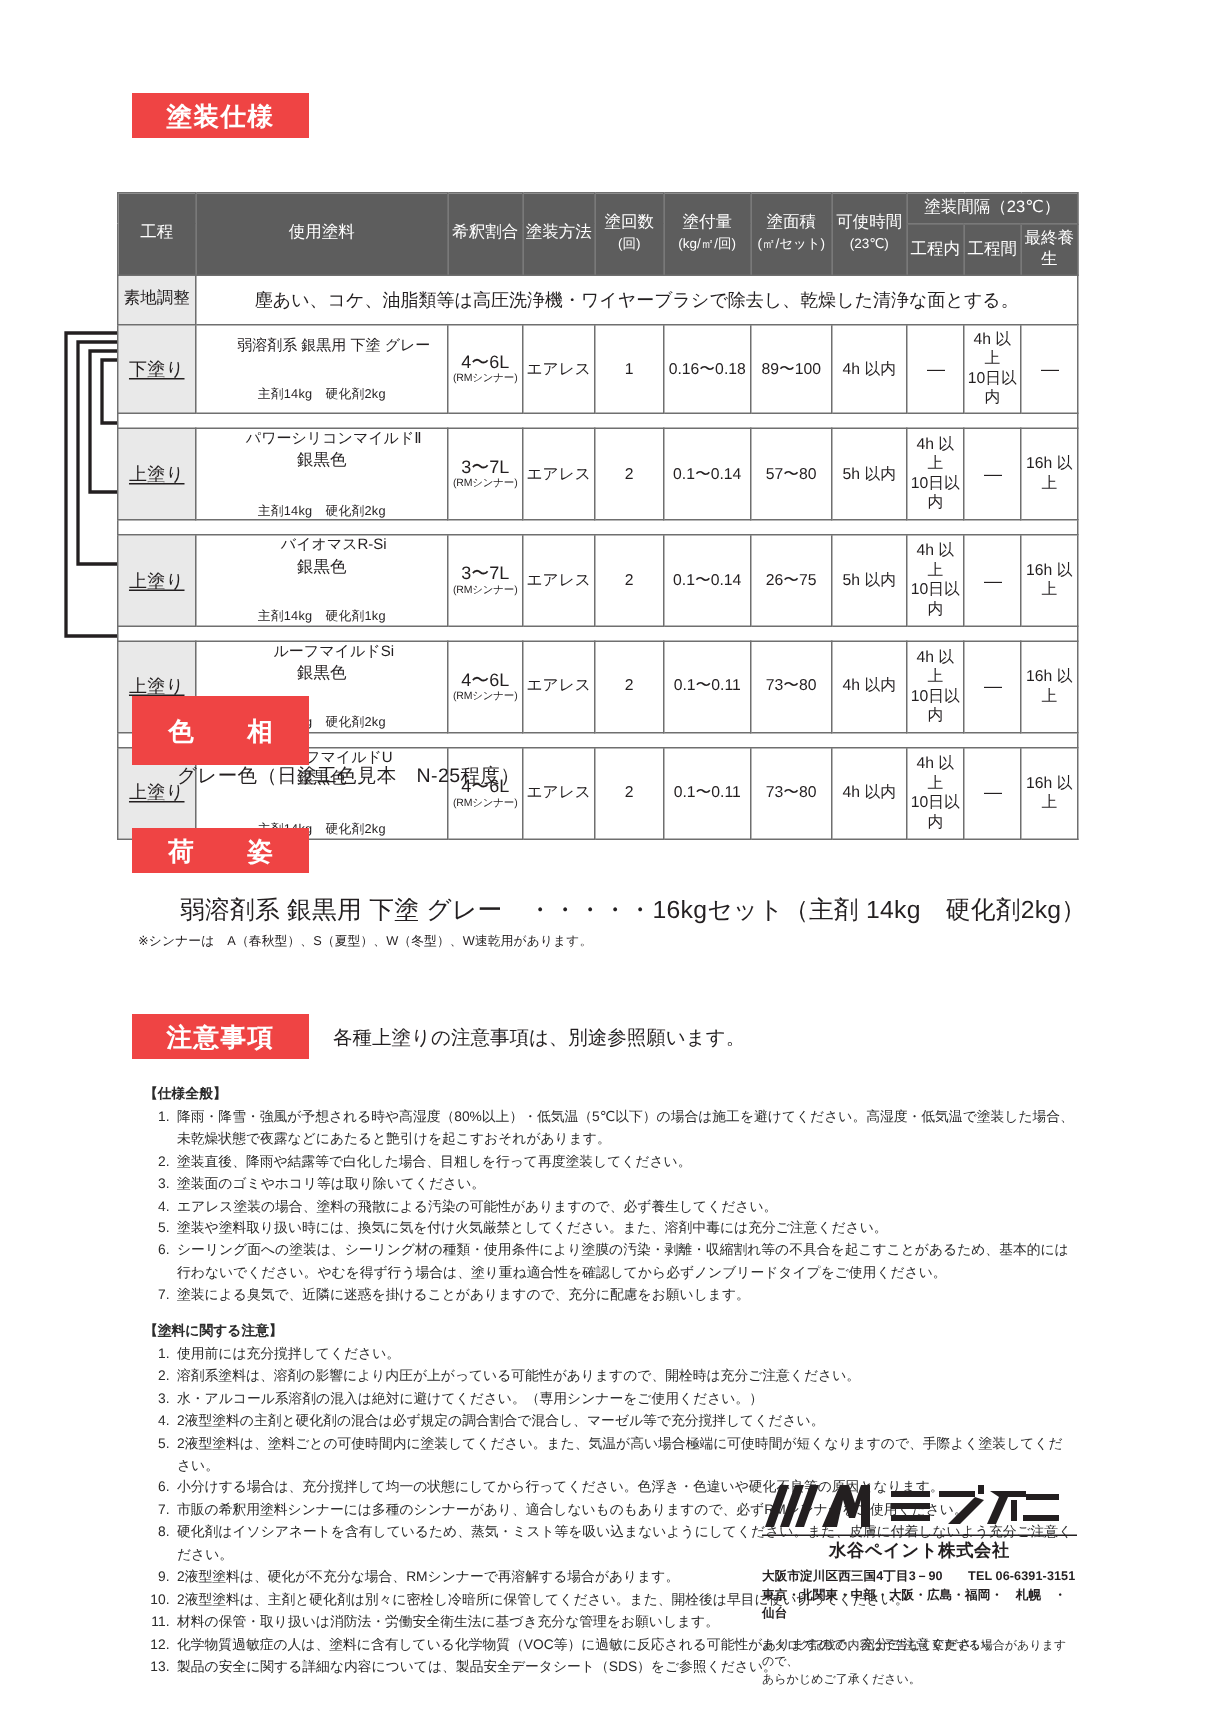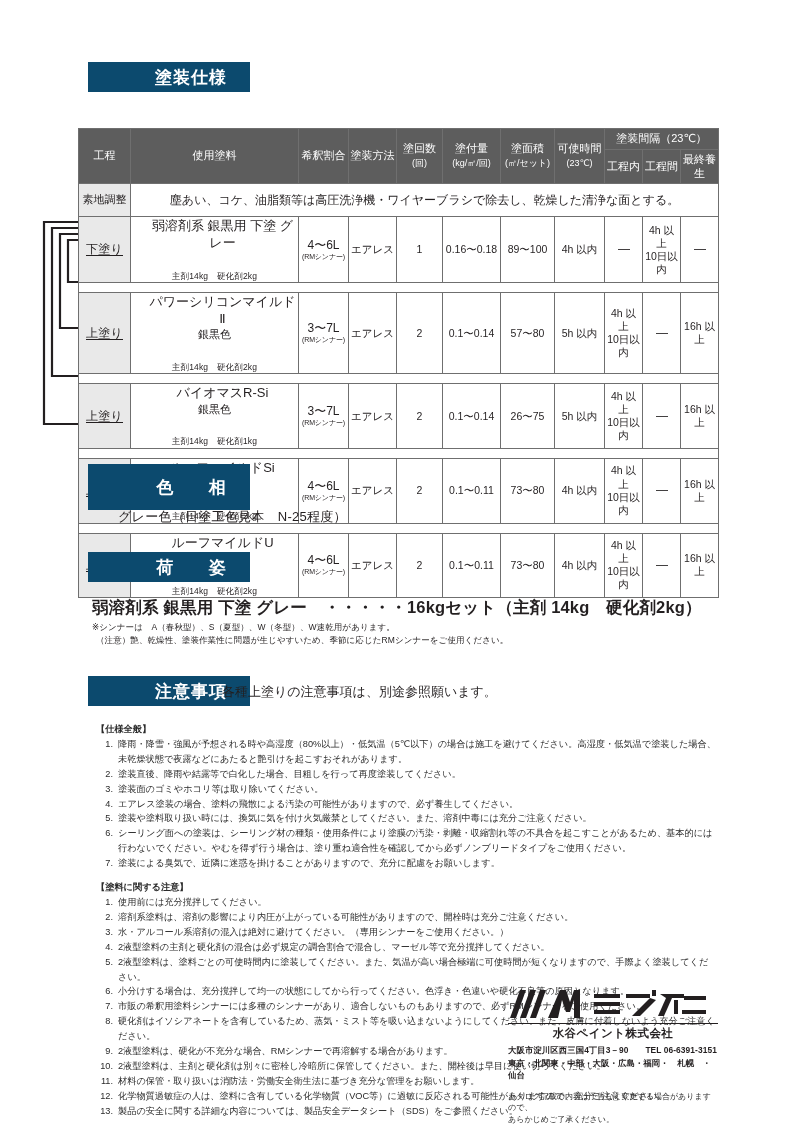--- a/index.html
+++ b/index.html
@@ -16,28 +16,27 @@
     overflow: hidden;
   }
   .page {
     position: absolute;
     inset: 0;
     background: #fff;
   }
 
   
   .sec-head {
-    background: #0c4a6e;
+    background: #ef4444;
     color: #fff;
     font-weight: bold;
     display: flex;
     align-items: center;
     justify-content: center;
     letter-spacing: .06em;
-    padding-left: 44px;
   }
   #head-spec   { position:absolute; left:88px;  top:62px;  width:118px; height:30px; font-size:17px; }
   #head-color  { position:absolute; left:88px;  top:464px; width:118px; height:46px; font-size:17px; letter-spacing:.55em; text-indent:.55em;}
   #head-pack   { position:absolute; left:88px;  top:552px; width:118px; height:30px; font-size:17px; letter-spacing:.55em; text-indent:.55em;}
   #head-note   { position:absolute; left:88px;  top:676px; width:118px; height:30px; font-size:17px; }
 
   
   .spec-wrap { position:absolute; left:78px; top:128px; width:640px; }
   table.spec {
     border-collapse: collapse;
@@ -63,21 +62,21 @@
   .row-tall td { height: 56px; }
   .row-prep td { height: 30px; }
   td.stage {
     background: #e9e9e9;
     font-size: 12px;
     letter-spacing: .02em;
   }
   td.stage.u { text-decoration: underline; text-underline-offset: 2px; }
   td.prep-label { background:#e9e9e9; font-size:11px; }
   td.prep-text { text-align:left; padding-left:18px; font-size:12px; }
-  .paint-name { font-size: 13px; display:block;padding-left:16px; }
+  .paint-name { font-size: 10px; display:block;padding-left:16px; }
   .paint-sub  { font-size: 11px; display:block; margin-top:1px;}
   .paint-mix  { font-size: 8.5px; display:block; margin-top:20px; letter-spacing:.02em;}
   .dil-main { font-size:12px; display:block;}
   .dil-sub  { font-size:7px; display:block; letter-spacing:-.02em;}
   .num { font-size: 10.5px; margin-top: 36px; }
   .two-line span { display:block; }
   .dash { font-size: 12px; letter-spacing: -1px; }
   .spacer-row td { border:none; height:7px; padding:0; }
 
   
@@ -85,22 +84,22 @@
 
   
   #color-text {
     position: absolute; left: 118px; top: 508px;
     font-size: 13px; letter-spacing: .02em;
   }
 
   
   .pack-block { position:absolute; left:92px; top:596px; width:630px; }
   .pack-line {
-    font-size: 16.5px; font-weight: bold; letter-spacing: .01em;
-    white-space: pre; line-height: 1.35;
+    font-size: 16.5px; font-weight: normal; letter-spacing: .01em;
+    white-space: pre; line-height: 1.35; margin-left: 28px;
   }
   .pack-note {
     font-size: 8.5px; font-weight: normal; line-height: 1.5; margin-top: 3px;
     letter-spacing: .01em;
   }
   .pack-note div:nth-child(2){ text-indent: 4px; }
 
   
   #note-text {
     position:absolute; left: 222px; top: 683px; font-size: 13px;
@@ -334,21 +333,20 @@
   </div>
 
   <div class="sec-head" id="head-color">色　相</div>
   <div id="color-text">グレー色（日塗工色見本　N-25程度）</div>
 
   <div class="sec-head" id="head-pack">荷　姿</div>
   <div class="pack-block">
     <div class="pack-line">弱溶剤系 銀黒用 下塗 グレー　・・・・・16kgセット（主剤 14kg　硬化剤2kg）</div>
     <div class="pack-note">
       <div>※シンナーは　A（春秋型）、S（夏型）、W（冬型）、W速乾用があります。</div>
-      <div>（注意）艶、乾燥性、塗装作業性に問題が生じやすいため、季節に応じたRMシンナーをご使用ください。</div>
     </div>
   </div>
 
   <div class="sec-head" id="head-note">注意事項</div>
   <div id="note-text">各種上塗りの注意事項は、別途参照願います。</div>
 
   <div class="fine">
     <div class="grp-title">【仕様全般】</div>
     <ol>
       <li>

